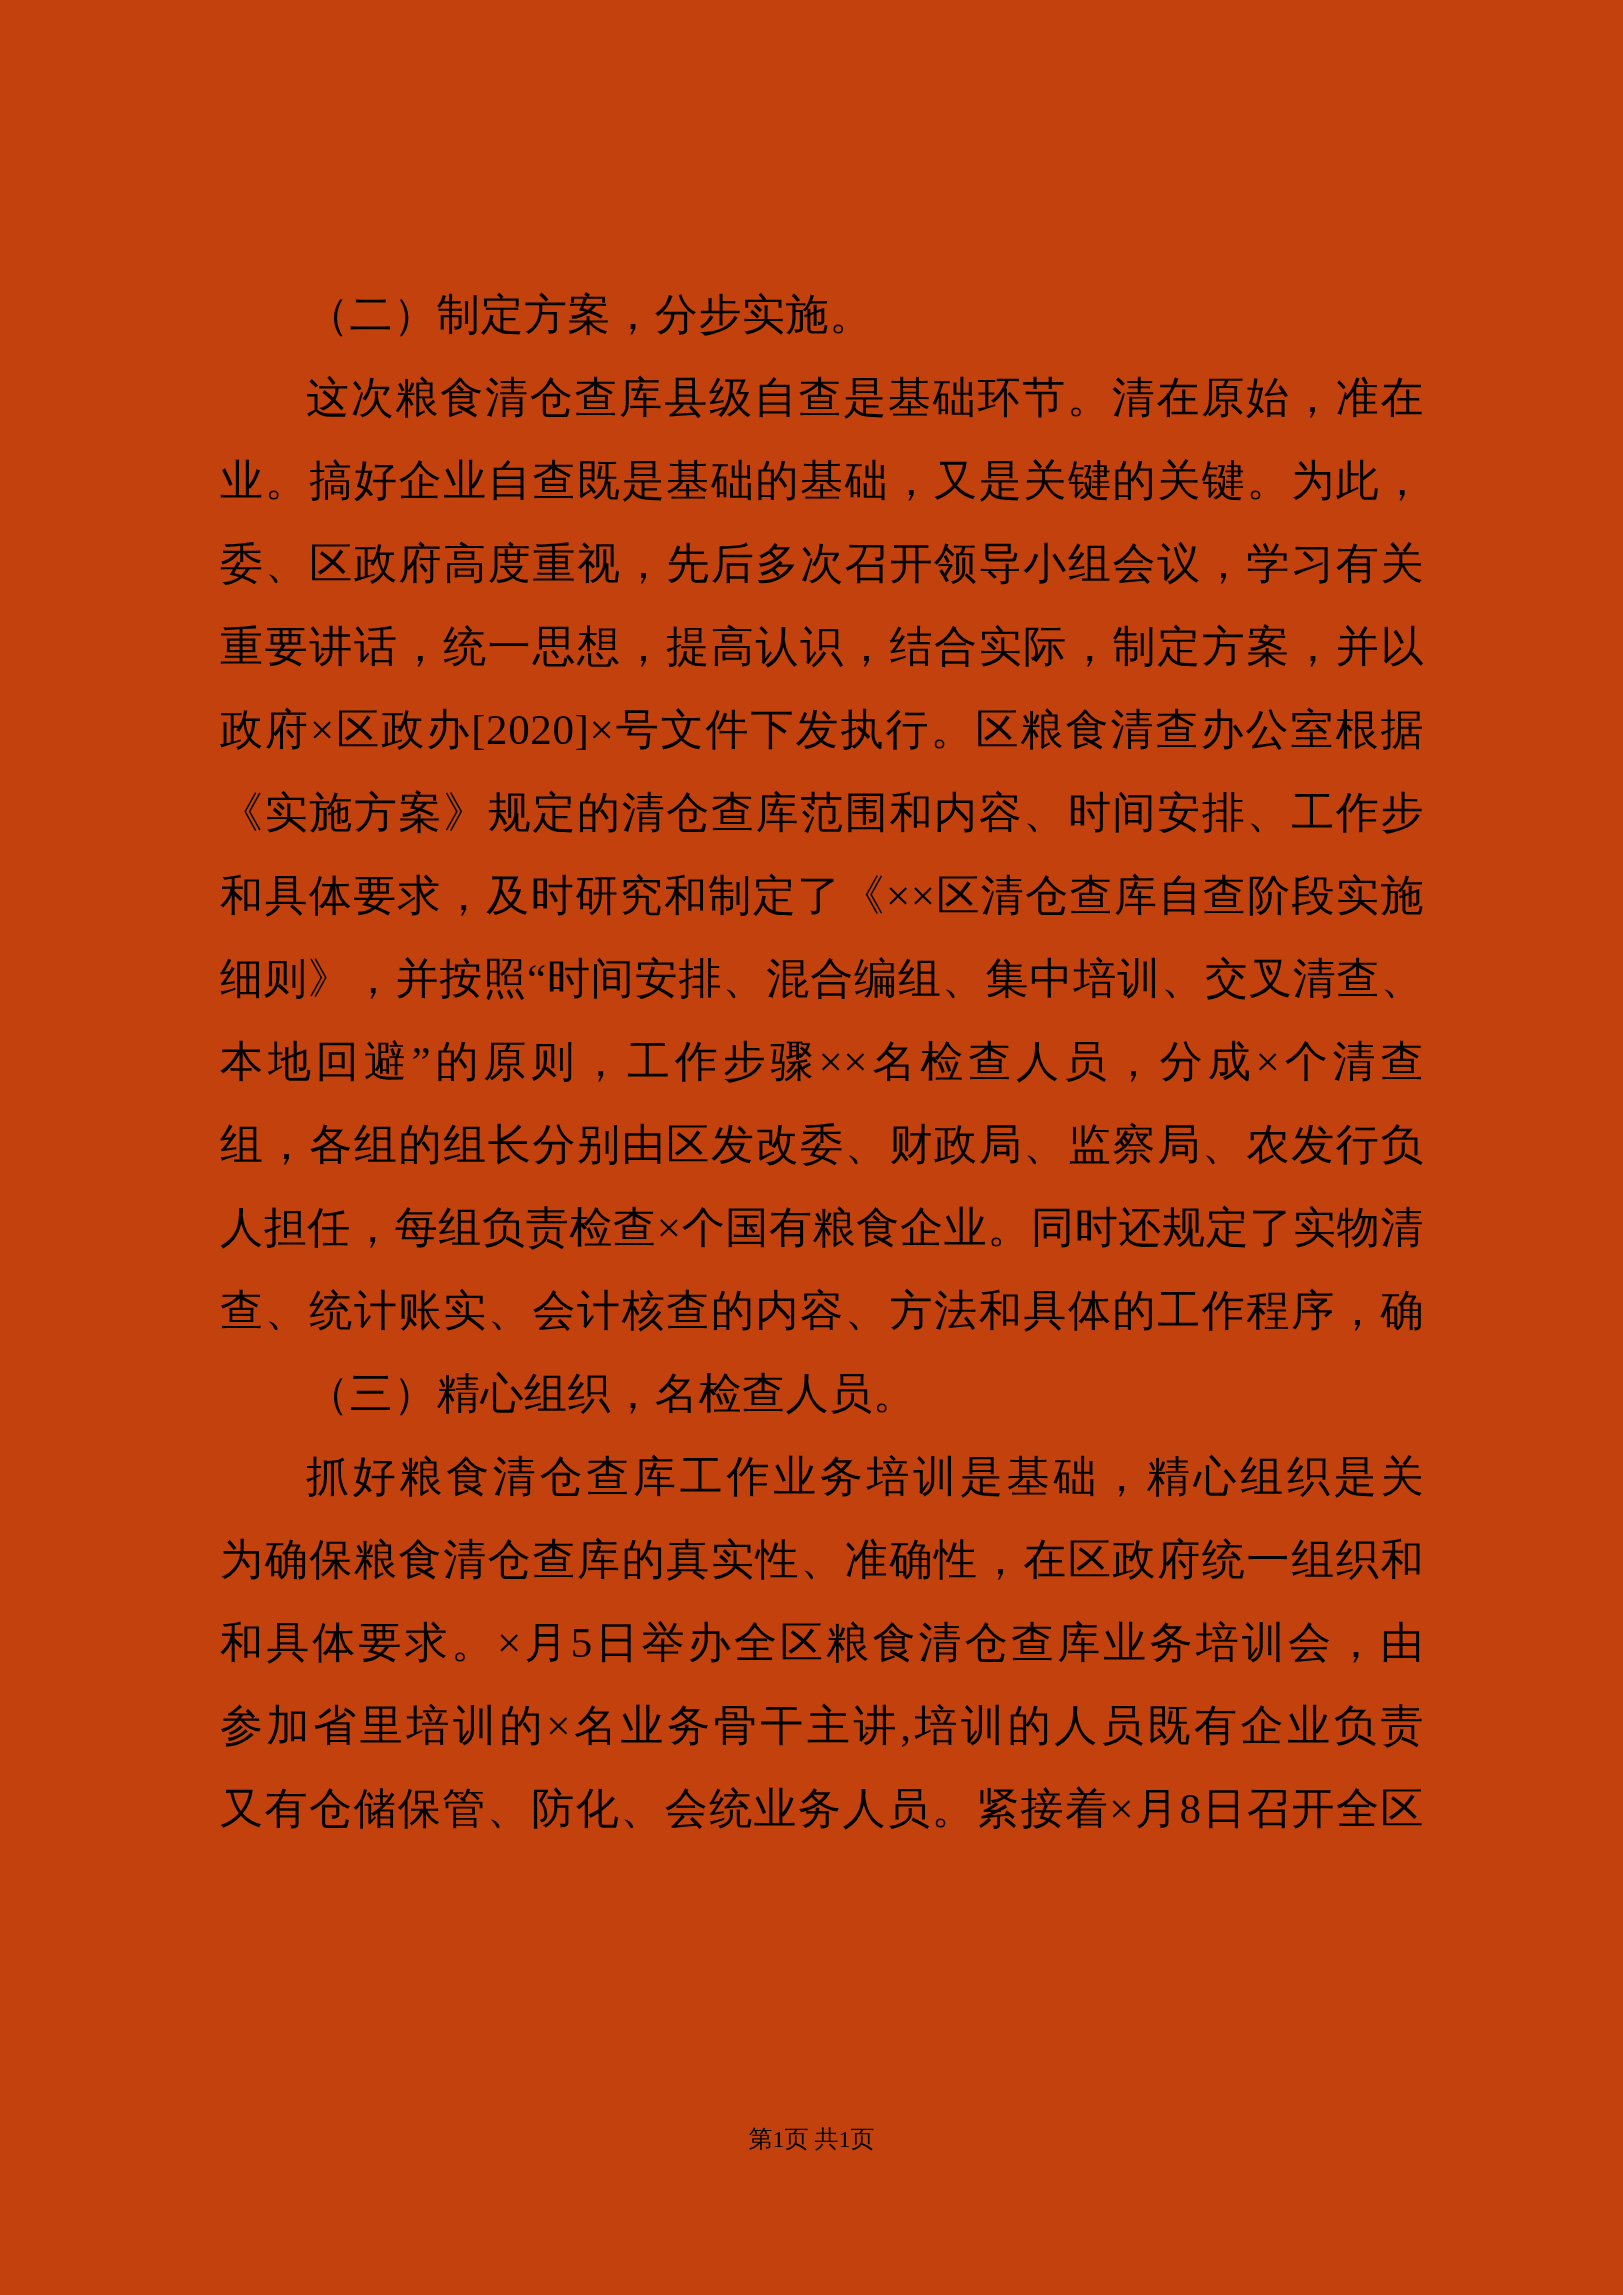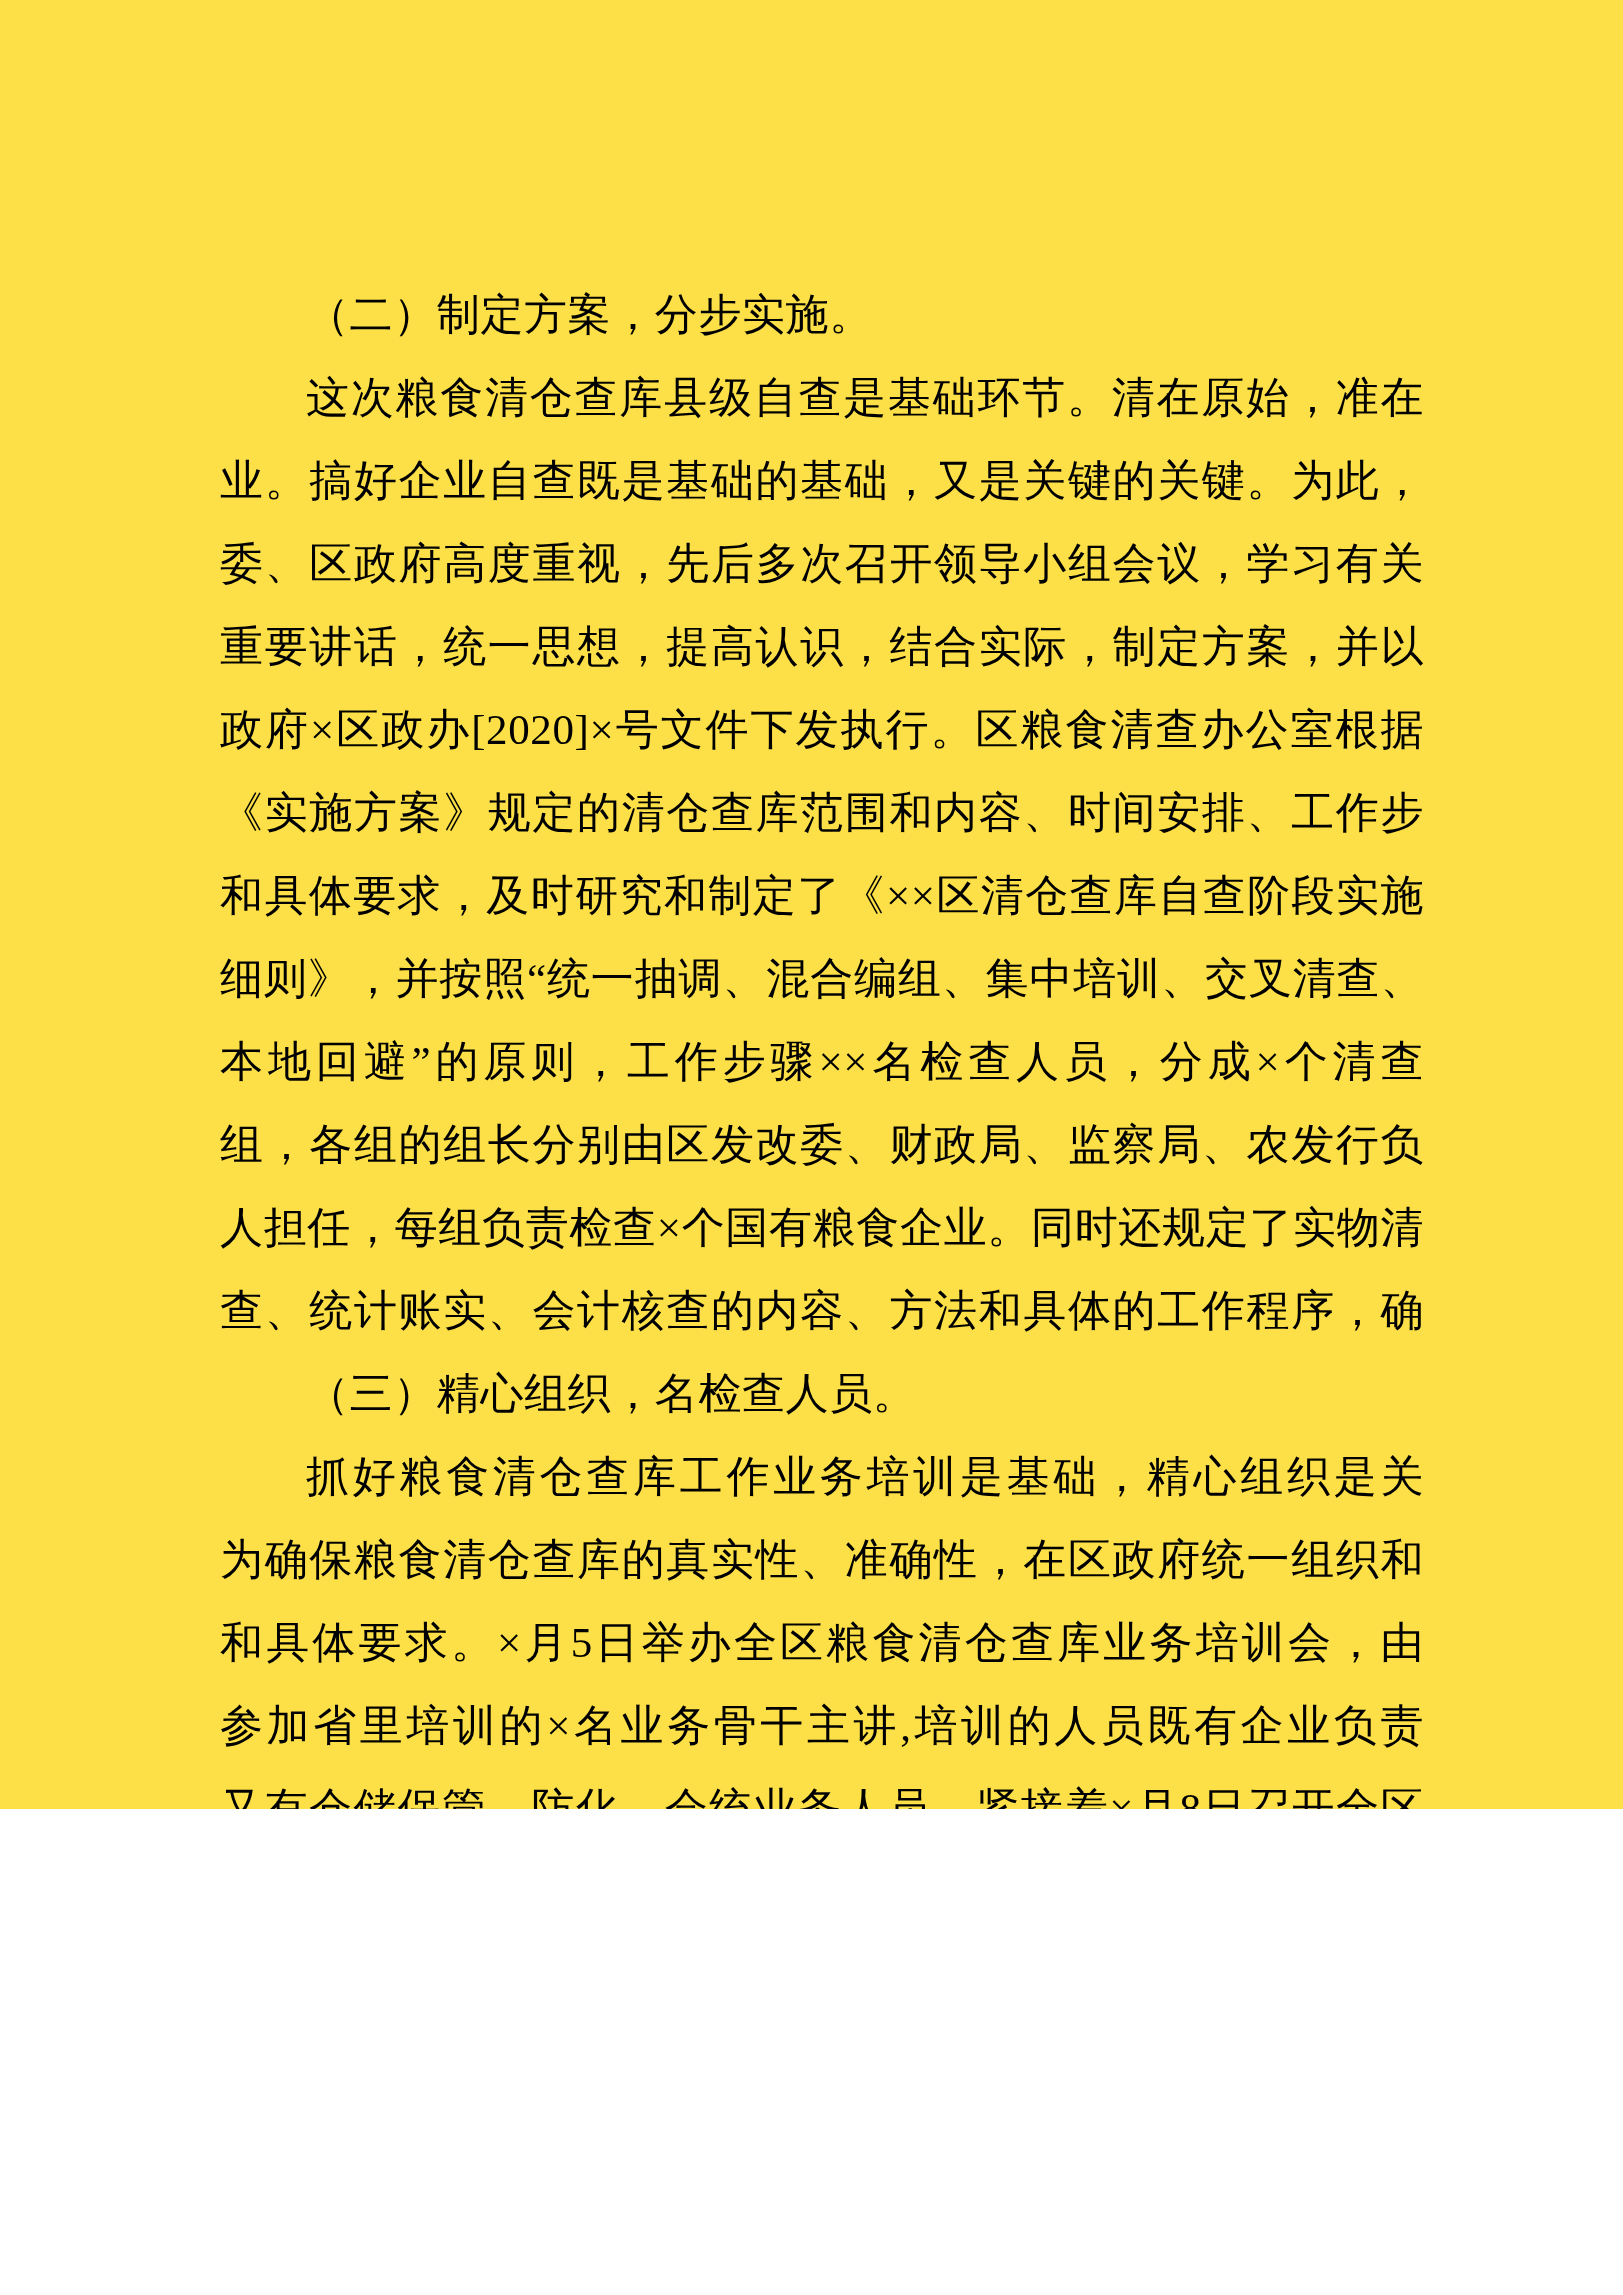--- a/index.html
+++ b/index.html
@@ -12,22 +12,22 @@
     background: #ffffff;
     position: relative;
     font-family: "Liberation Serif", "DejaVu Serif", serif;
     color: #000000;
   }
   .page {
     position: absolute;
     left: 0;
     top: 0;
     width: 1623px;
-    height: 1809px;
-    background: #fde047;
+    height: 2295px;
+    background: #c2410c;
     overflow: hidden;
   }
   .doc {
     position: absolute;
     left: 220px;
     top: 273px;
     width: 1204px;
   }
   .line {
     font-size: 43px;
@@ -62,21 +62,21 @@
 
   <div class="doc">
     <div class="line indent short">（二）制定方案，分步实施。</div>
     <div class="line indent">这次粮食清仓查库县级自查是基础环节。清在原始，准在企</div>
     <div class="line">业。搞好企业自查既是基础的基础，又是关键的关键。为此，区</div>
     <div class="line">委、区政府高度重视，先后多次召开领导小组会议，学习有关文</div>
     <div class="line">重要讲话，统一思想，提高认识，结合实际，制定方案，并以区</div>
     <div class="line">政府×区政办[2020]×号文件下发执行。区粮食清查办公室根据</div>
     <div class="line">《实施方案》规定的清仓查库范围和内容、时间安排、工作步骤</div>
     <div class="line">和具体要求，及时研究和制定了《××区清仓查库自查阶段实施</div>
-    <div class="line">细则》，并按照“统一抽调、混合编组、集中培训、交叉清查、</div>
+    <div class="line">细则》，并按照“时间安排、混合编组、集中培训、交叉清查、</div>
     <div class="line">本地回避”的原则，工作步骤××名检查人员，分成×个清查</div>
     <div class="line">组，各组的组长分别由区发改委、财政局、监察局、农发行负责</div>
     <div class="line">人担任，每组负责检查×个国有粮食企业。同时还规定了实物清</div>
     <div class="line">查、统计账实、会计核查的内容、方法和具体的工作程序，确保</div>
     <div class="line indent short">（三）精心组织，名检查人员。</div>
     <div class="line indent">抓好粮食清仓查库工作业务培训是基础，精心组织是关键。</div>
     <div class="line">为确保粮食清仓查库的真实性、准确性，在区政府统一组织和督</div>
     <div class="line">和具体要求。×月5日举办全区粮食清仓查库业务培训会，由</div>
     <div class="line">参加省里培训的×名业务骨干主讲,培训的人员既有企业负责人，</div>
     <div class="line">又有仓储保管、防化、会统业务人员。紧接着×月8日召开全区</div>

